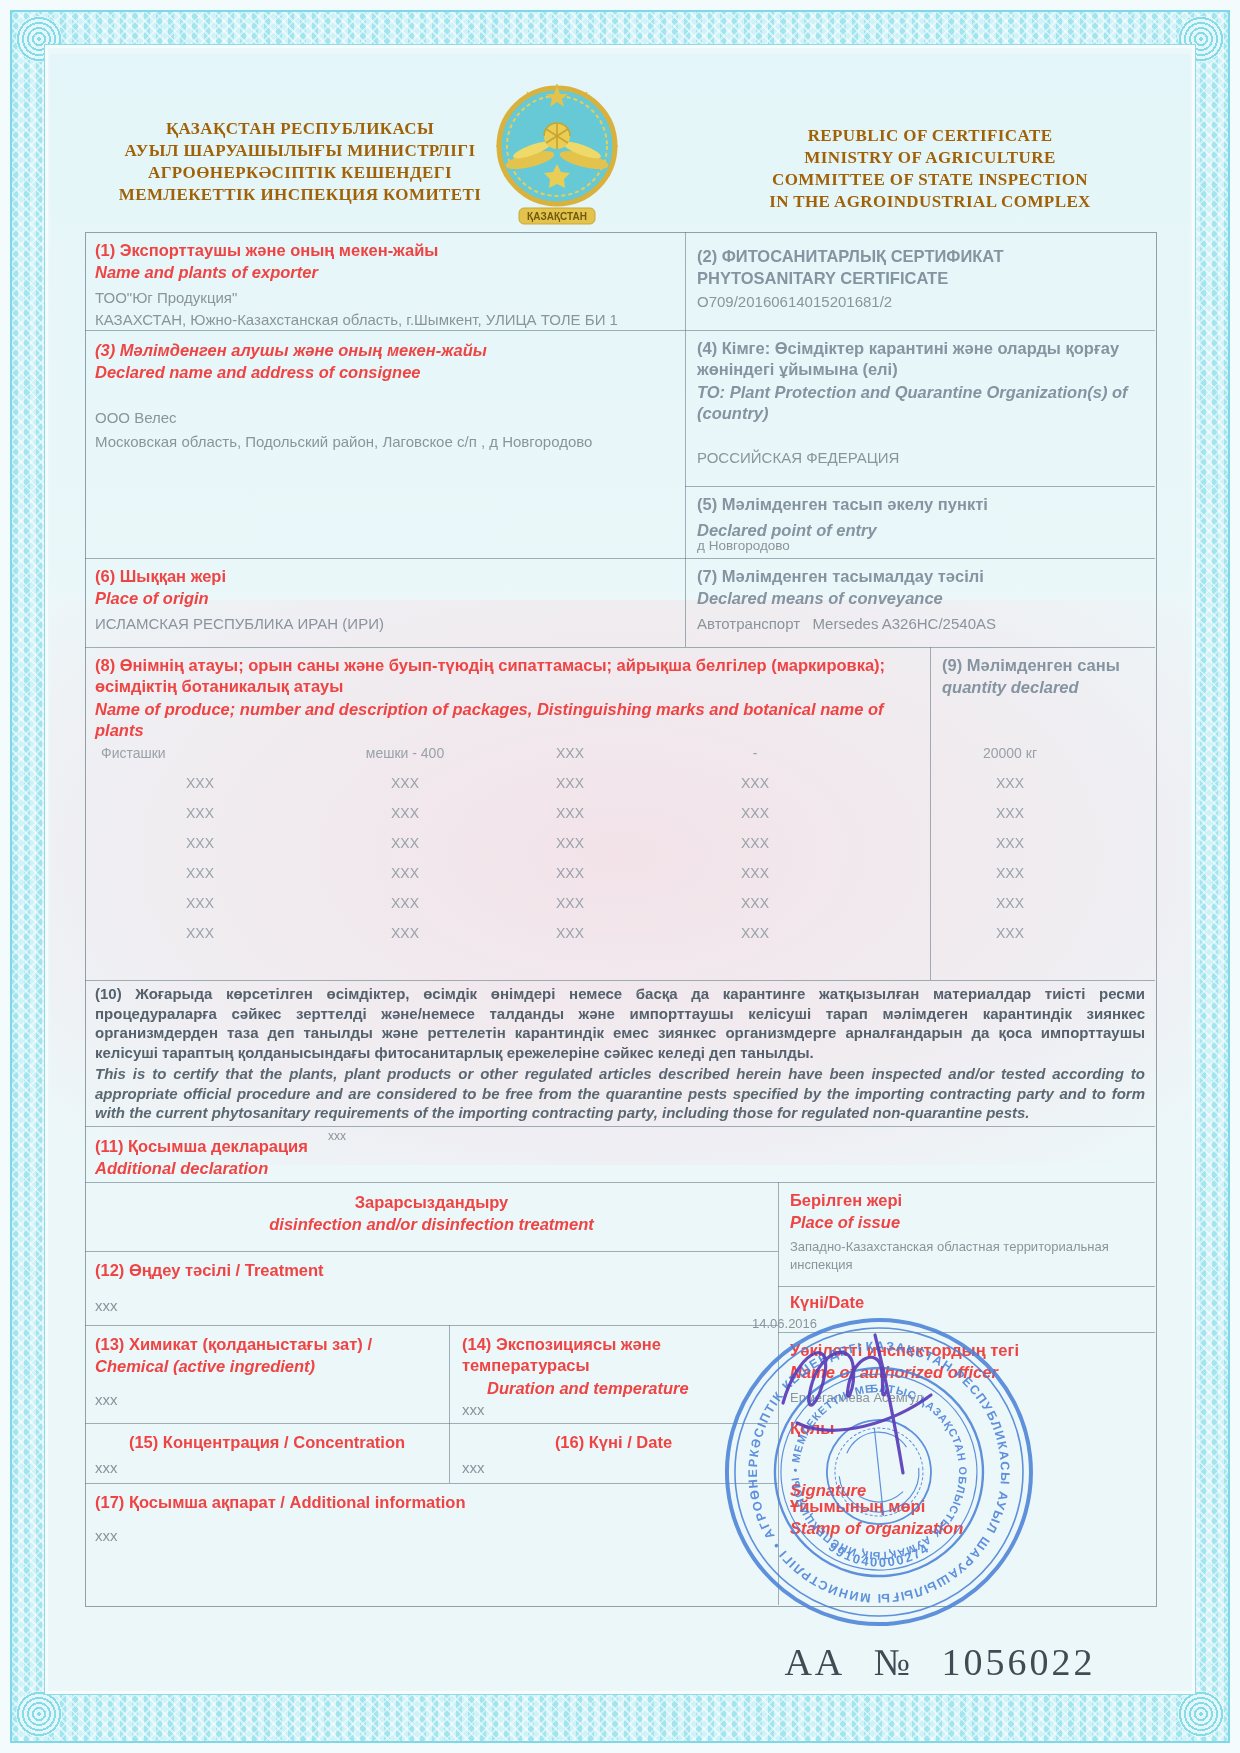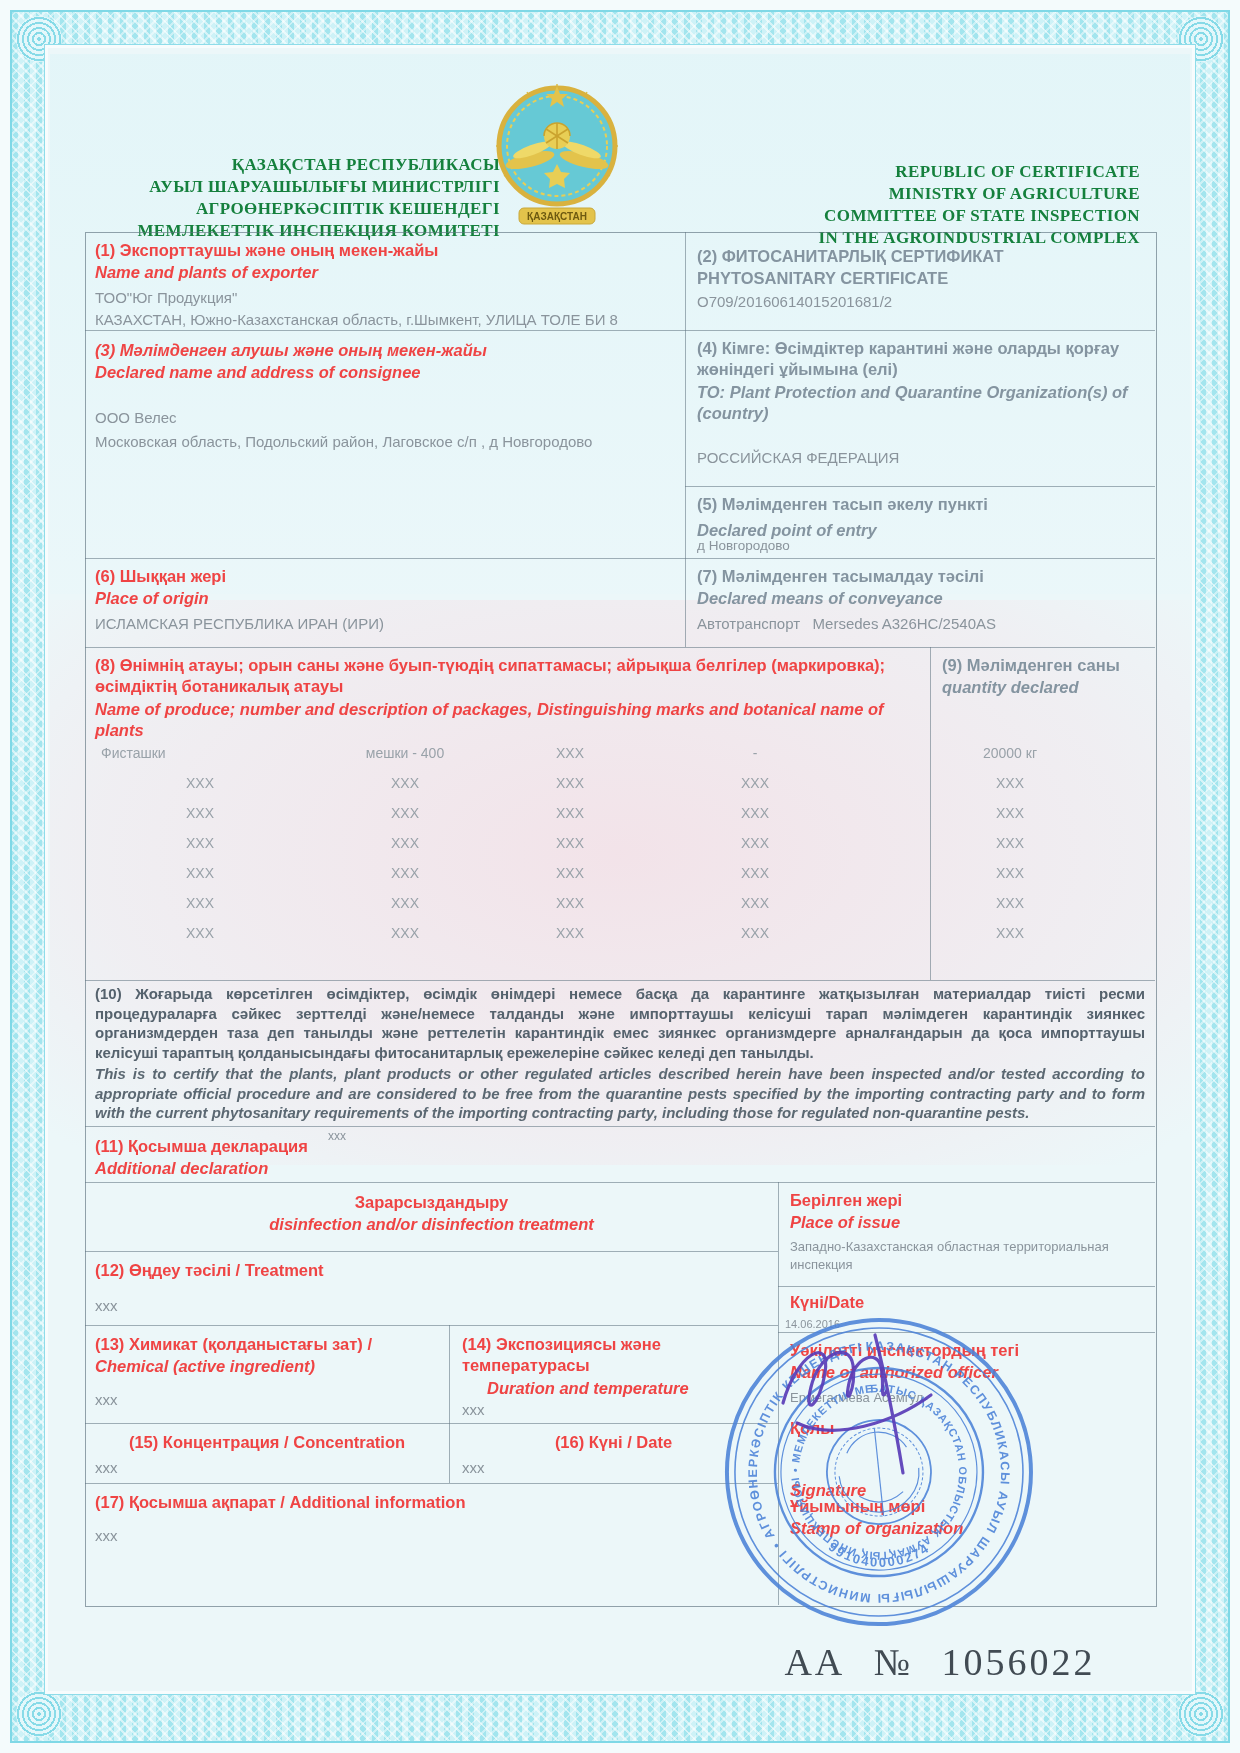--- a/index.html
+++ b/index.html
@@ -13,21 +13,21 @@
       repeating-linear-gradient(-45deg, rgba(255,255,255,.45) 0 2px, rgba(255,255,255,0) 2px 7px),
       repeating-linear-gradient(90deg, #a3e5ee 0 6px, #cef2f7 6px 12px);}
   .frame-inner{position:absolute;inset:44px 44px 58px 44px;background:#ecf7f9;border:1px solid #8edce9;
     box-shadow:0 0 0 3px rgba(255,255,255,.6) inset;}
   .rosette{position:absolute;width:46px;height:46px;border-radius:50%;
     background:repeating-radial-gradient(circle at center, #7fd8e6 0 2px, #e6f8fb 2px 5px);opacity:.9;}
   .tint-pink{position:absolute;left:50px;right:50px;top:600px;height:565px;
     background:radial-gradient(ellipse at 50% 45%, rgba(246,216,224,.65), rgba(246,222,229,.35) 65%, rgba(246,222,229,0) 95%);}
   .tint-top{position:absolute;left:50px;right:50px;top:54px;height:540px;
     background:linear-gradient(180deg, rgba(225,245,248,.8), rgba(232,247,250,.4));}
-  .min-head{font:700 17px/22px "Liberation Serif",serif;color:#15803d;text-align:right;letter-spacing:.4px;margin-top:36px;}
+  .min-head{font:700 17px/22px "Liberation Serif",serif;color:#a16207;text-align:center;letter-spacing:.4px;}
   .lbl{font:600 16.5px/21px "Liberation Sans",sans-serif;color:#ef4444;}
   .lbl-en{font-style:italic;}
   .lbl-it{font-style:italic;}
   .faded{color:#8494a0;}
   .val{font:400 15px/20px "Liberation Sans",sans-serif;color:#8a949c;white-space:pre-wrap;}
   .cert-par{font:600 15px/19.5px "Liberation Sans",sans-serif;color:#55626d;text-align:justify;}
   .cert-par-en{font-style:italic;font-weight:600;color:#5b6872;}
   
   .tbl{position:absolute;left:85px;top:232px;width:1070px;height:1373px;border:1px solid rgba(95,115,128,.65);}
   .hline{position:absolute;height:1px;background:rgba(95,115,128,.55);}
@@ -117,21 +117,21 @@
   <div class="hline" style="left:778px;top:1286px;width:377px;"></div>
   <div class="hline" style="left:778px;top:1332px;width:377px;"></div>
   <div class="vline" style="left:685px;top:232px;height:415px;"></div>
   <div class="vline" style="left:930px;top:647px;height:333px;"></div>
   <div class="vline" style="left:778px;top:1182px;height:423px;"></div>
   <div class="vline" style="left:449px;top:1325px;height:158px;"></div>
 
   <div class="abs lbl" style="left:95px;top:240px;width:560px;">(1) Экспорттаушы және оның мекен-жайы</div>
   <div class="abs lbl lbl-en" style="left:95px;top:262px;width:560px;">Name and plants of exporter</div>
   <div class="abs val" style="left:95px;top:288px;width:580px;">ТОО"Юг Продукция"</div>
-  <div class="abs val" style="left:95px;top:310px;width:580px;">КАЗАХСТАН, Южно-Казахстанская область, г.Шымкент, УЛИЦА ТОЛЕ БИ 8</div>
+  <div class="abs val" style="left:95px;top:310px;width:580px;">КАЗАХСТАН, Южно-Казахстанская область, г.Шымкент, УЛИЦА ТОЛЕ БИ 1</div>
 
   <div class="abs lbl faded" style="left:697px;top:246px;width:450px;">(2) ФИТОСАНИТАРЛЫҚ СЕРТИФИКАТ</div>
   <div class="abs lbl faded" style="left:697px;top:268px;width:450px;">PHYTOSANITARY CERTIFICATE</div>
   <div class="abs val" style="left:697px;top:292px;width:450px;">О709/20160614015201681/2</div>
 
   <div class="abs lbl lbl-it" style="left:95px;top:340px;width:560px;">(3) Мәлімденген алушы және оның мекен-жайы</div>
   <div class="abs lbl lbl-en" style="left:95px;top:362px;width:560px;">Declared name and address of consignee</div>
   <div class="abs val" style="left:95px;top:408px;width:570px;">ООО Велес</div>
   <div class="abs val" style="left:95px;top:432px;width:570px;">Московская область, Подольский район, Лаговское с/п , д Новгородово</div>
 
@@ -221,21 +221,21 @@
   <div class="abs val" style="left:462px;top:1458px;">xxx</div>
 
   <div class="abs lbl" style="left:95px;top:1492px;width:600px;">(17) Қосымша ақпарат / Additional information</div>
   <div class="abs val" style="left:95px;top:1526px;">xxx</div>
 
   <div class="abs lbl" style="left:790px;top:1190px;width:350px;">Берілген жері</div>
   <div class="abs lbl lbl-en" style="left:790px;top:1212px;width:350px;">Place of issue</div>
   <div class="abs val" style="left:790px;top:1238px;width:345px;font-size:13px;line-height:18px;">Западно-Казахстанская областная территориальная инспекция</div>
 
   <div class="abs lbl lbl-en" style="left:790px;top:1292px;width:350px;font-style:normal;">Күні/Date</div>
-  <div class="abs val" style="left:785px;top:1314px;font-size:11px;">14.06.2016</div>
+  <div class="abs val" style="left:752px;top:1314px;font-size:13px;">14.06.2016</div>
 
   <div class="abs lbl" style="left:790px;top:1340px;width:350px;">Уәкілетті инспектордың тегі</div>
   <div class="abs lbl lbl-en" style="left:790px;top:1362px;width:350px;">Name of authorized officer</div>
   <div class="abs val" style="left:790px;top:1388px;width:300px;font-size:13px;">Ермегалиева Асемгул</div>
 
   <div class="abs lbl" style="left:790px;top:1418px;">Қолы</div>
   <div class="abs lbl lbl-en" style="left:790px;top:1440px;margin-top:40px;">Signature</div>
 
   <div class="abs lbl" style="left:790px;top:1496px;">Ұйымының мөрі</div>
   <div class="abs lbl lbl-en" style="left:790px;top:1518px;">Stamp of organization</div>

